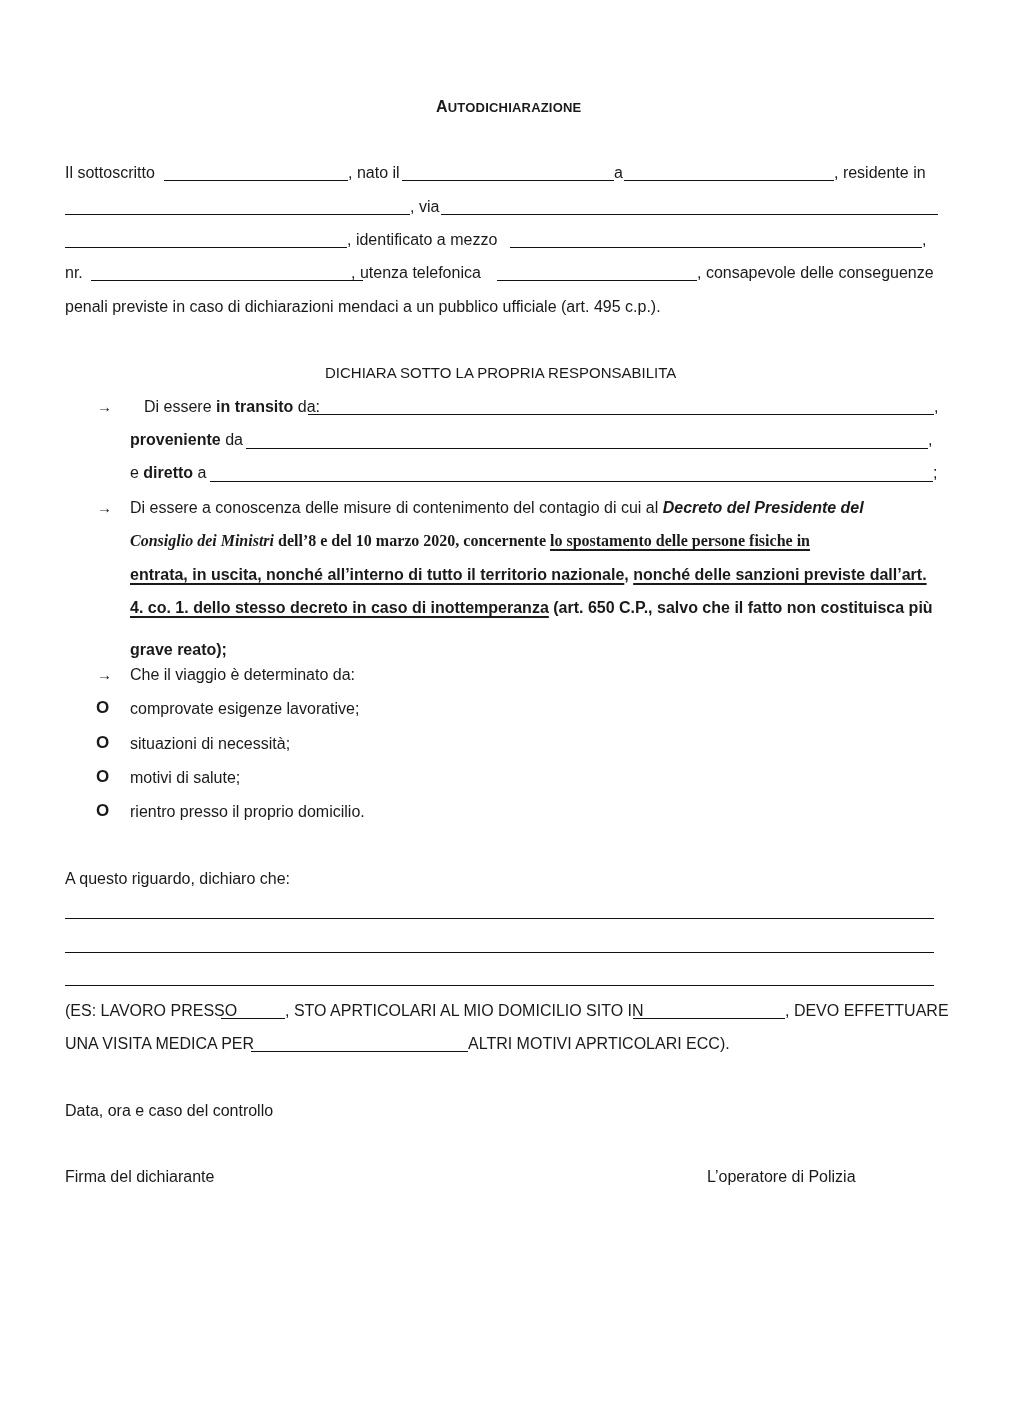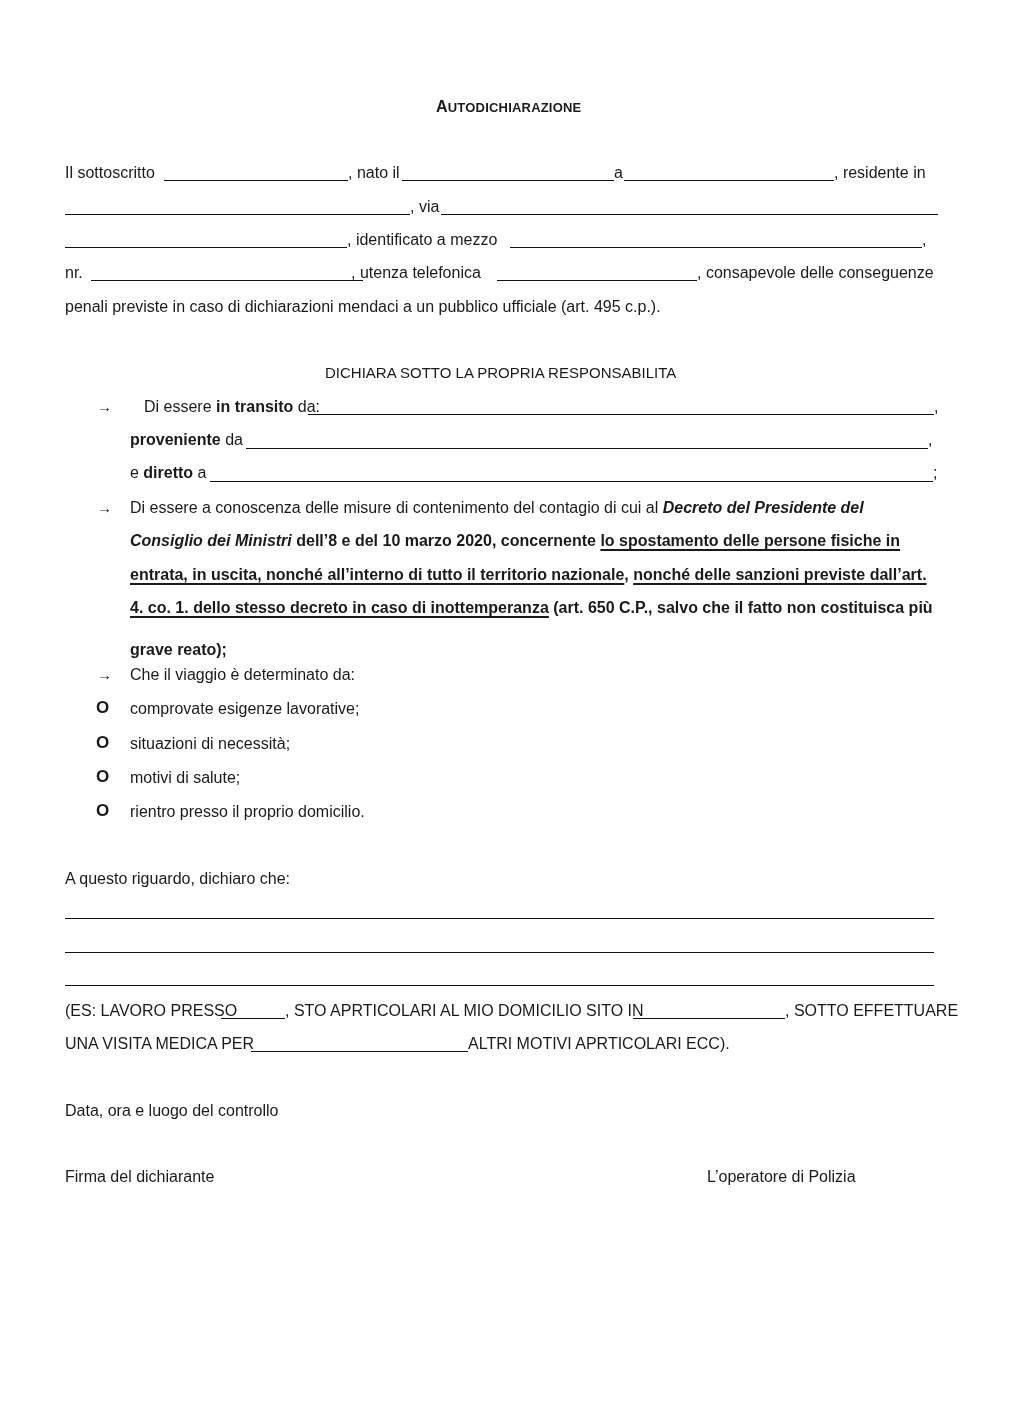--- a/index.html
+++ b/index.html
@@ -71,21 +71,21 @@
 <span class="abs t" style="left:130px; top:463px;">
   <span>e </span><span class="b">diretto</span><span> a</span>
 </span>
 <div class="line" style="left:210px; top:481px; width:723px;"></div>
 <span class="abs t" style="left:933px; top:463px;">;</span>
 
 <span class="abs arrow" style="left:97px; top:499px;">→</span>
 <span class="abs t" style="left:130px; top:498px;">
   <span>Di essere a conoscenza delle misure di contenimento del contagio di cui al </span><span class="b i">Decreto del Presidente del</span>
 </span>
-<span class="abs t" style="left:130px; top:531px;">
+<span class="abs t" style="left:130px; top:531px;font-family:Liberation Serif, serif;">
   <span class="b i">Consiglio dei Ministri</span><span class="b"> dell’8 e del 10 marzo 2020, concernente </span><span class="b u">lo spostamento delle persone fisiche in</span>
 </span>
 <span class="abs t" style="left:130px; top:565px;">
   <span class="b u">entrata, in uscita, nonché all’interno di tutto il territorio nazionale</span><span class="b">, </span><span class="b u">nonché delle sanzioni previste dall’art.</span>
 </span>
 <span class="abs t" style="left:130px; top:598px;">
   <span class="b u">4. co. 1. dello stesso decreto in caso di inottemperanza</span><span class="b"> (art. 650 C.P., salvo che il fatto non costituisca più</span>
 </span>
 <span class="abs t b" style="left:130px; top:632px;margin-top:8px;">grave reato);</span>
 
@@ -106,21 +106,21 @@
 
 <span class="abs t" style="left:65px; top:869px;">A questo riguardo, dichiaro che:</span>
 <div class="line" style="left:65px; top:918px; width:869px;"></div>
 <div class="line" style="left:65px; top:952px; width:869px;"></div>
 <div class="line" style="left:65px; top:985px; width:869px;"></div>
 
 <span class="abs t" style="left:65px; top:1001px;">(ES: LAVORO PRESSO</span>
 <div class="line" style="left:221px; top:1018px; width:64px;"></div>
 <span class="abs t" style="left:285px; top:1001px;">, STO APRTICOLARI AL MIO DOMICILIO SITO IN</span>
 <div class="line" style="left:633px; top:1018px; width:152px;"></div>
-<span class="abs t" style="left:785px; top:1001px;">, SOTTO EFFETTUARE</span>
+<span class="abs t" style="left:785px; top:1001px;">, DEVO EFFETTUARE</span>
 
 <span class="abs t" style="left:65px; top:1034px;">UNA VISITA MEDICA PER</span>
 <div class="line" style="left:251px; top:1051px; width:217px;"></div>
 <span class="abs t" style="left:468px; top:1034px;">ALTRI MOTIVI APRTICOLARI ECC).</span>
 
-<span class="abs t" style="left:65px; top:1101px;">Data, ora e luogo del controllo</span>
+<span class="abs t" style="left:65px; top:1101px;">Data, ora e caso del controllo</span>
 <span class="abs t" style="left:65px; top:1167px;">Firma del dichiarante</span>
 <span class="abs t" style="left:707px; top:1167px;">L’operatore di Polizia</span>
 
 </body></html>

